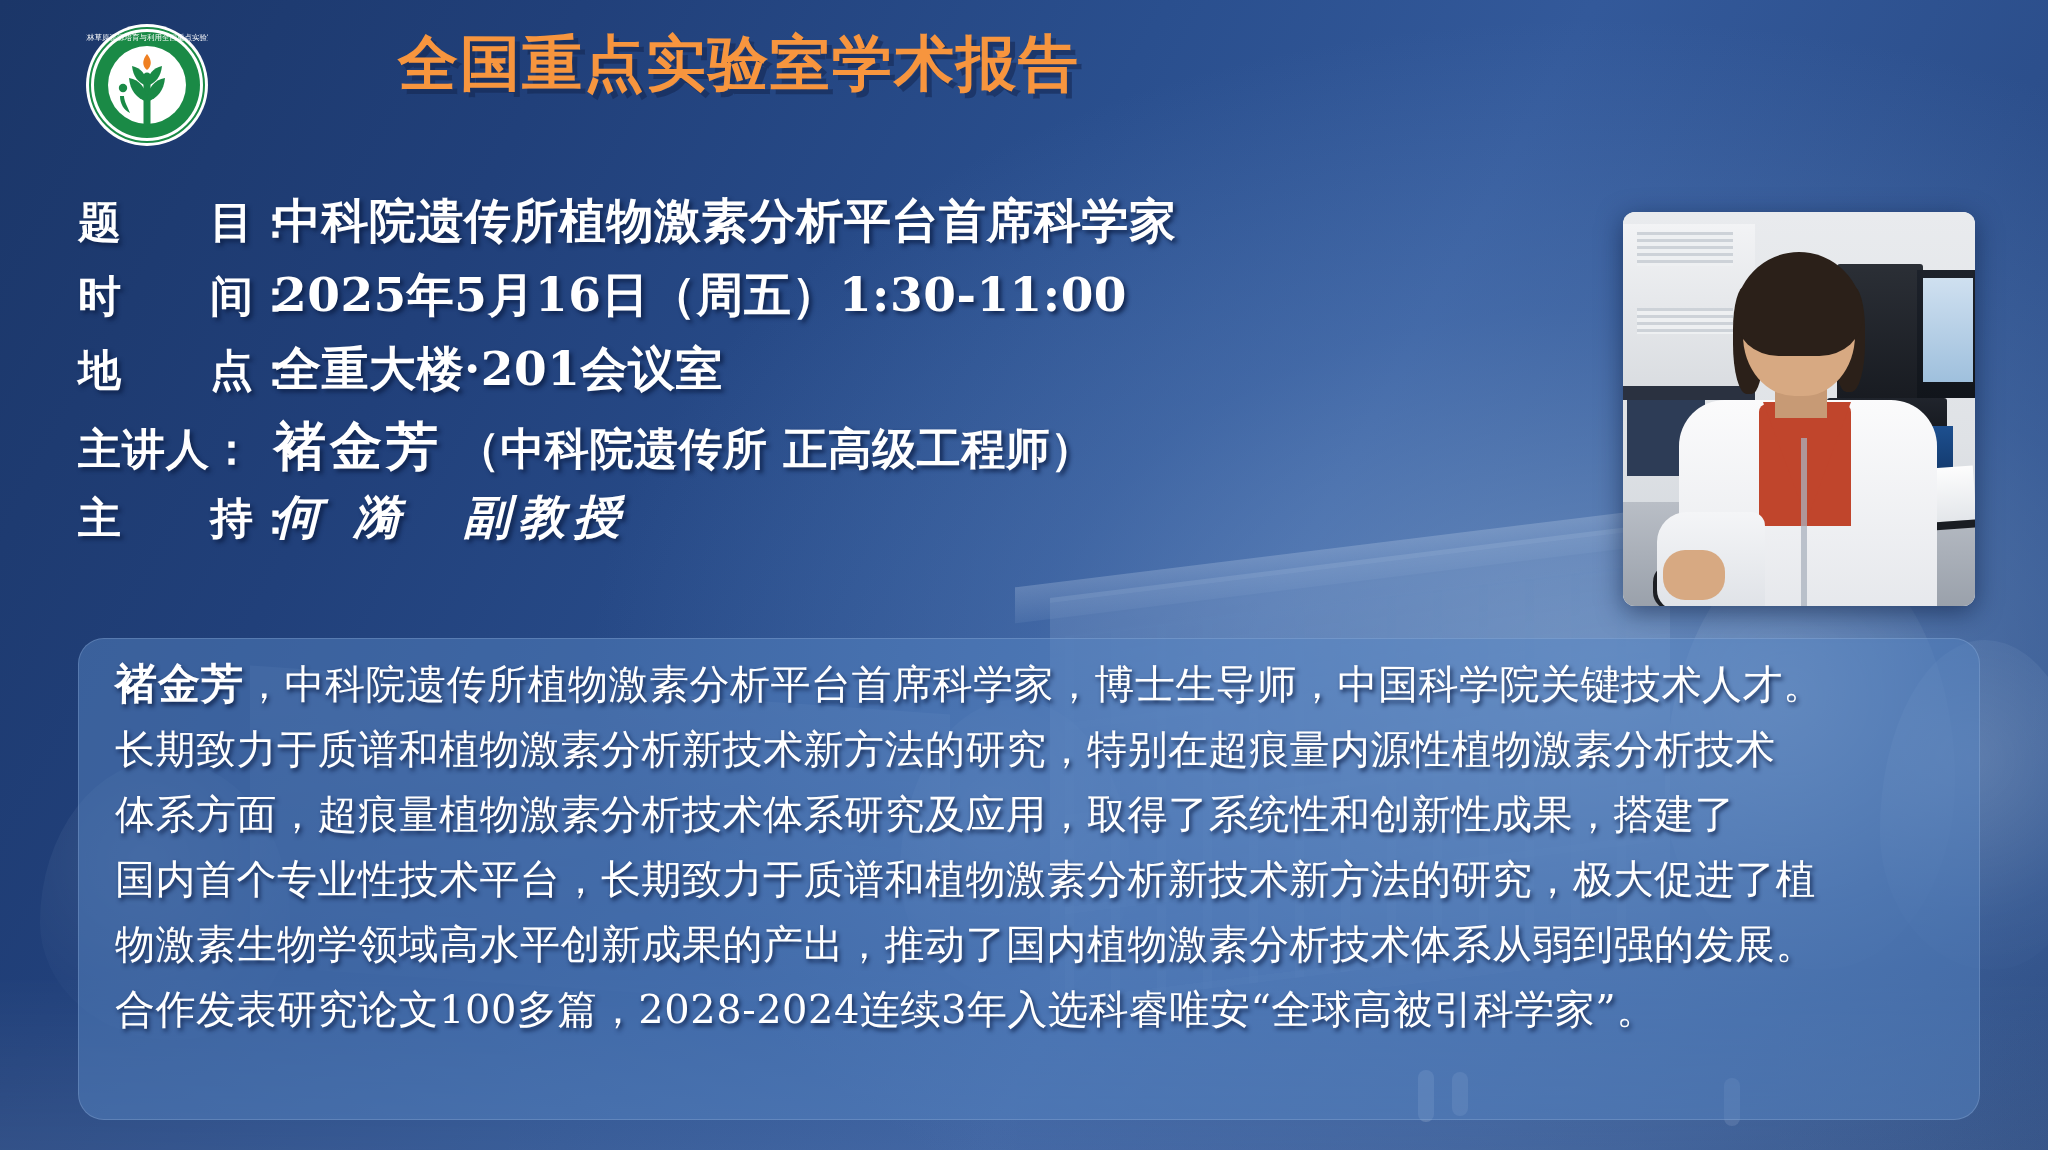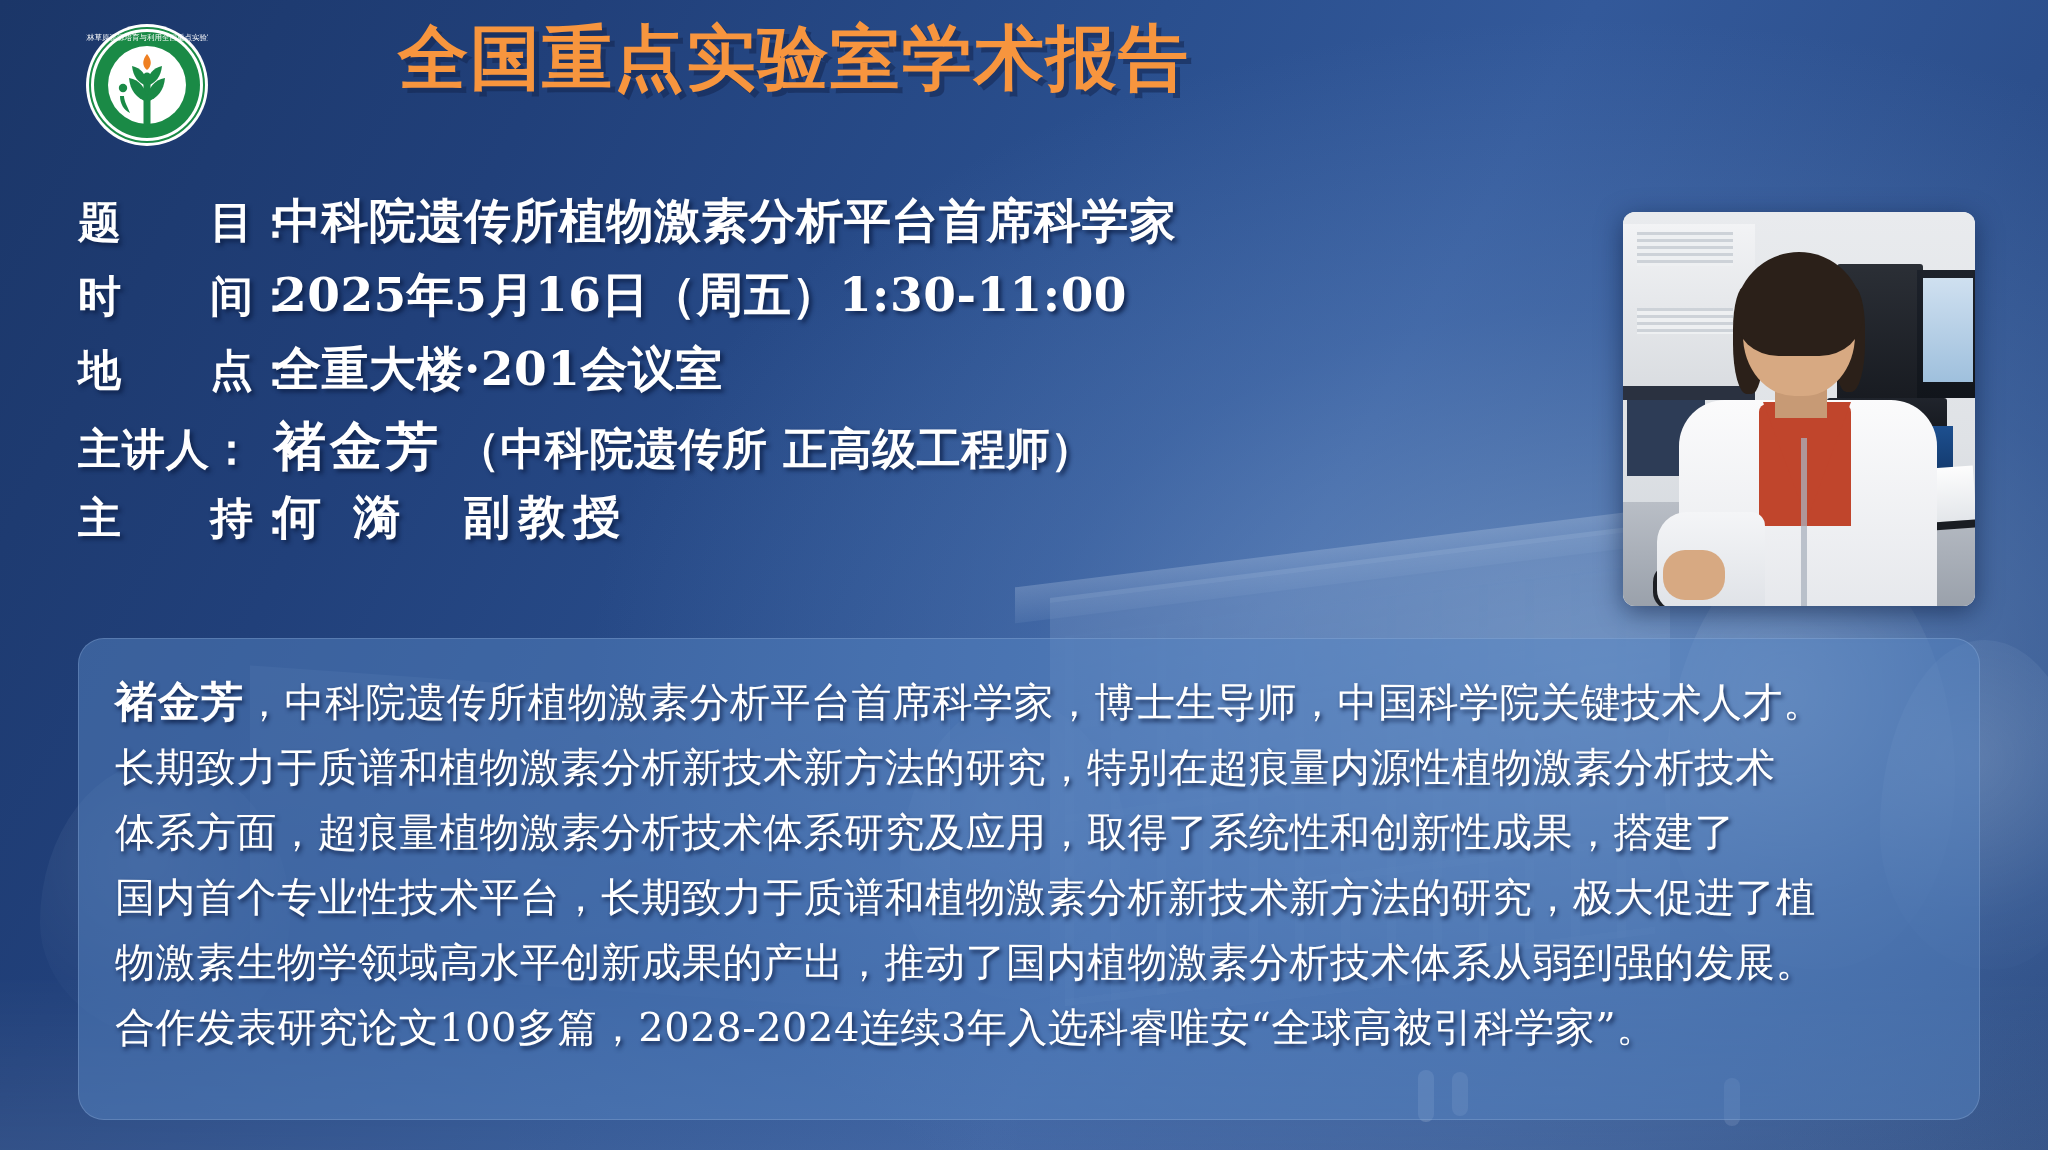--- a/index.html
+++ b/index.html
@@ -90,24 +90,24 @@
     position: absolute;
     left: 86px; top: 24px;
     width: 122px; height: 122px;
     border-radius: 50%;
     background: #ffffff;
     display: flex; align-items: center; justify-content: center;
   }
 
   .poster-title {
     position: absolute;
-    left: 398px; top: 12px;
+    left: 398px; top: 24px;
     font-family: Liberation Sans, sans-serif;
     font-weight: bold;
-    font-size: 70px;
+    font-size: 60px;
     letter-spacing: 2px;
     color: #f7953e;
     text-shadow: 5px 5px 0 rgba(20,38,80,0.55);
     white-space: nowrap;
   }
 
   
   .info {
     position: absolute;
     left: 78px; top: 190px;
@@ -140,21 +140,21 @@
   }
   .row-value.big {
     font-size: 52px;
     letter-spacing: 4px;
     margin-right: 14px;
   }
   .row-value.sub {
     font-size: 44px;
     letter-spacing: 0.5px;
   }
-  .row-value.spaced { letter-spacing: 8px; }
+  .row-value.spaced { letter-spacing: 8px; font-style: italic; }
 
   
   .portrait {
     position: absolute;
     left: 1623px; top: 212px;
     width: 352px; height: 394px;
     border-radius: 12px;
     overflow: hidden;
     box-shadow: 0 6px 26px rgba(8,22,55,0.55);
     background: #e9ecef;
@@ -274,21 +274,21 @@
   }
 
   
   .bio {
     position: absolute;
     left: 78px; top: 638px;
     width: 1902px; height: 482px;
     border-radius: 26px;
     background: rgba(86,131,193,0.50);
     border: 1px solid rgba(190,215,245,0.22);
-    padding: 30px 36px 20px 36px;
+    padding: 12px 36px 20px 36px;
   }
   .bio-line {
     font-family: "DejaVu Serif", "Liberation Serif", serif;
     font-size: 40px;
     line-height: 65px;
     color: #ffffff;
     text-shadow: 2px 3px 4px rgba(10,28,68,0.85);
     white-space: nowrap;
     letter-spacing: 0.5px;
   }

